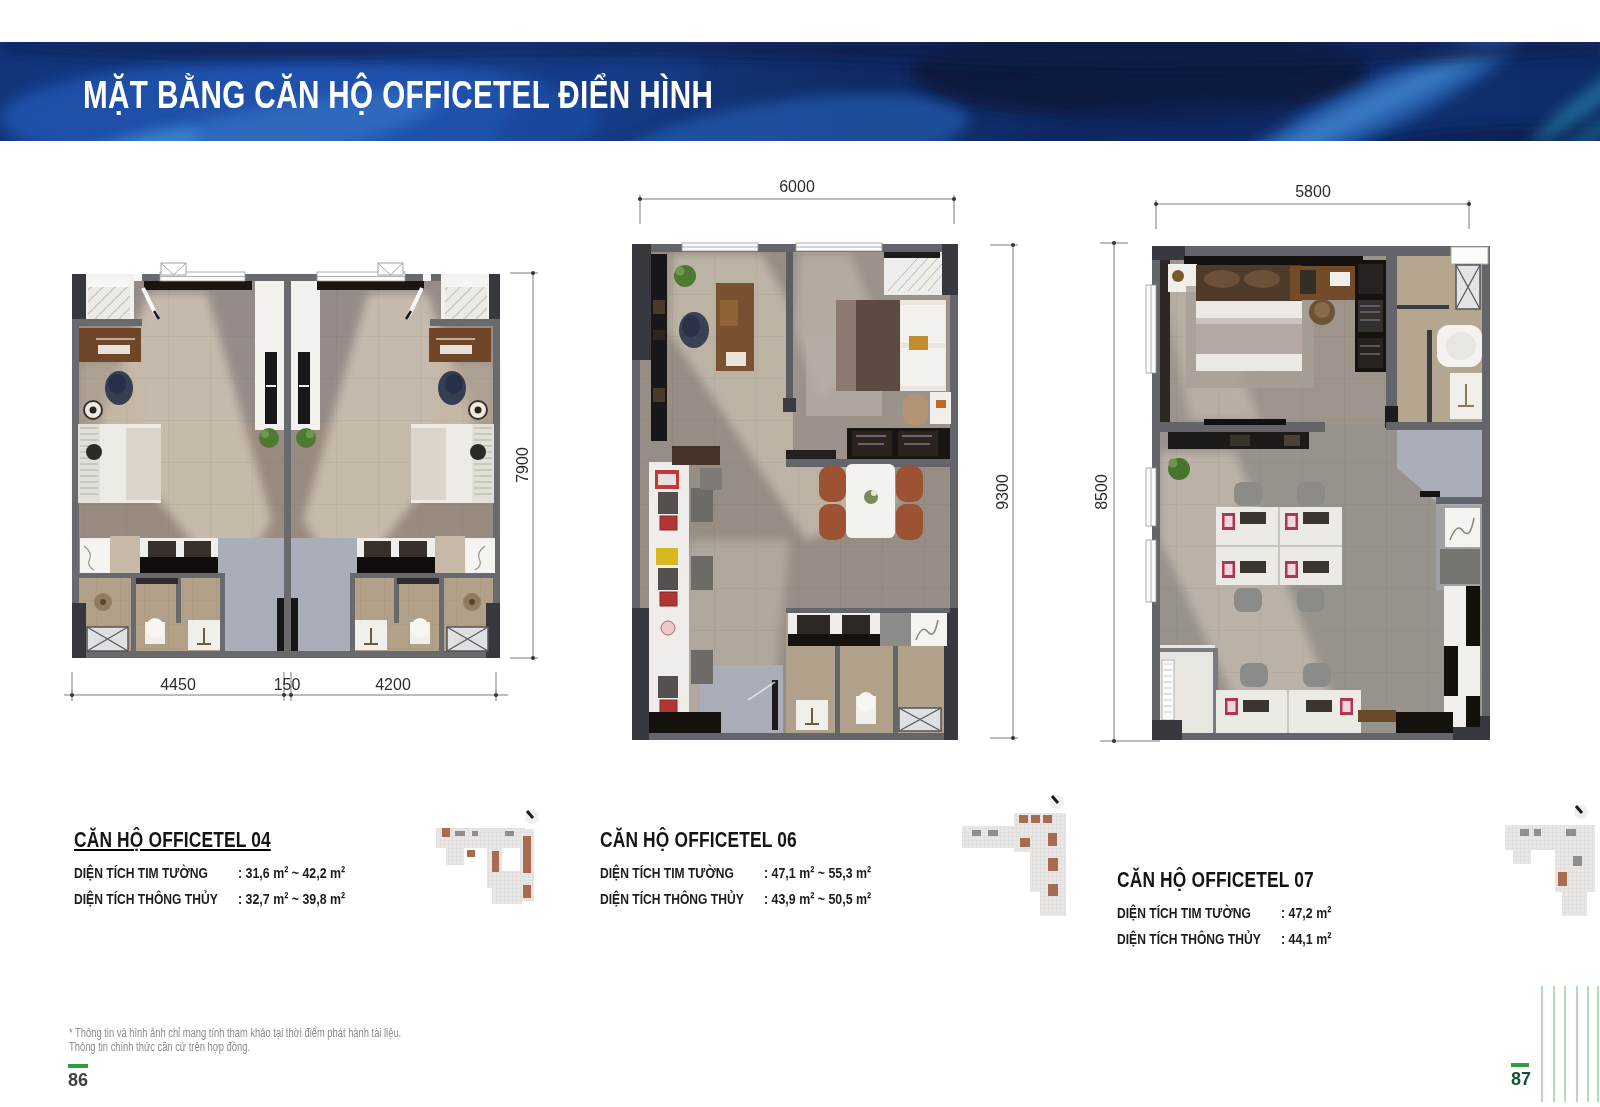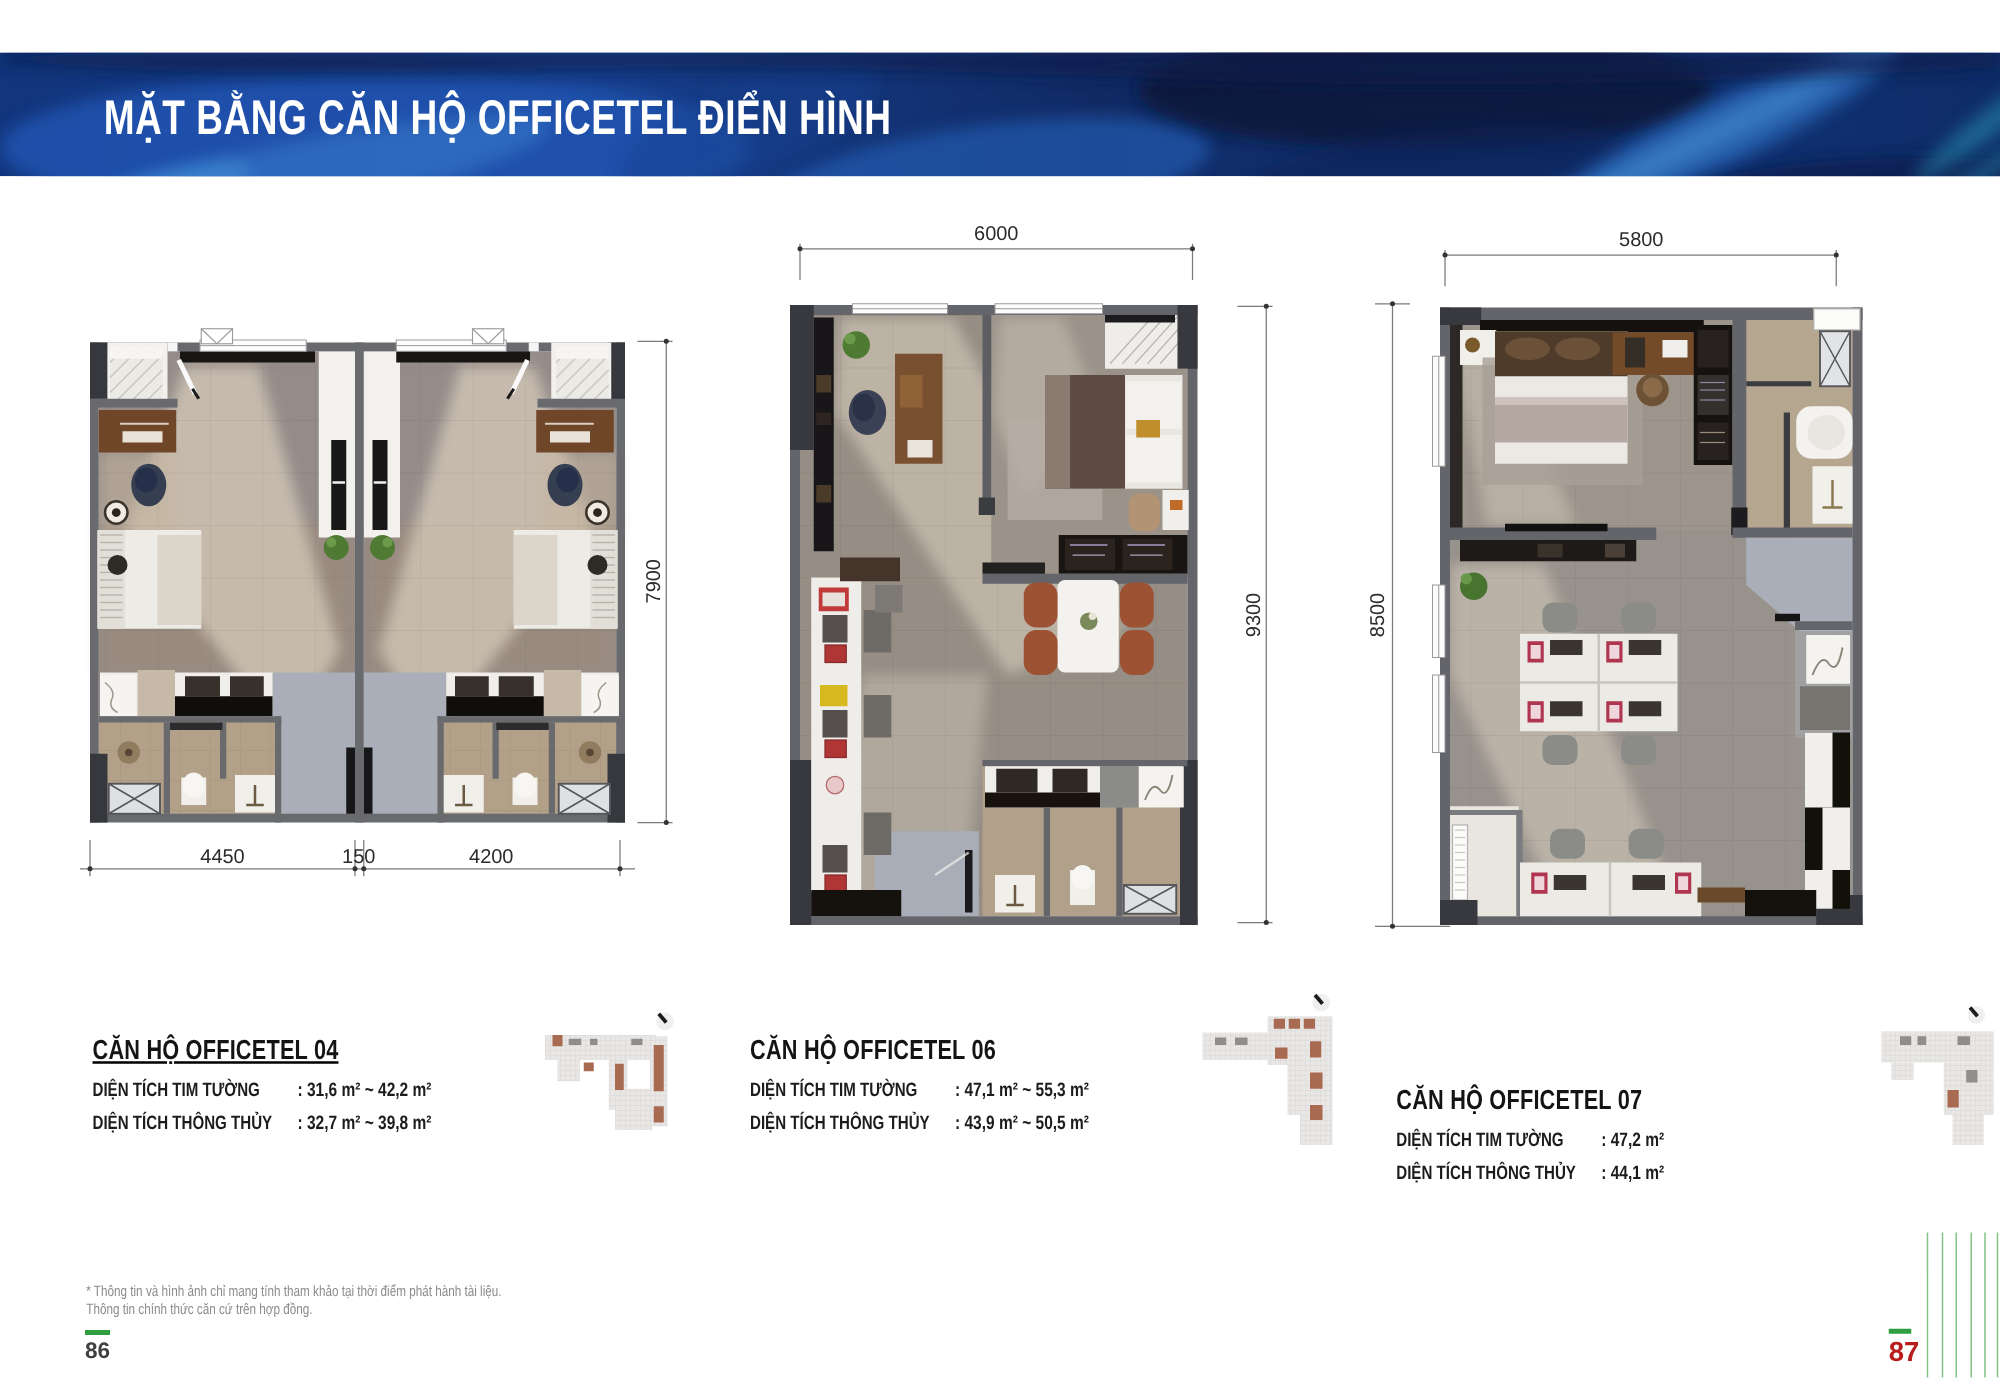--- a/index.html
+++ b/index.html
@@ -803,21 +803,21 @@
     <div style="position:relative;height:26px;"><span style="display:inline-block;transform:scaleX(0.78);transform-origin:left center;white-space:nowrap;">DIỆN TÍCH THÔNG THỦY</span><span style="position:absolute;left:164px;white-space:nowrap;display:inline-block;transform:scaleX(0.8);transform-origin:left center;">: 44,1 m²</span></div>
   </div>
 </div>
 
 <div class="abs" style="left:69px;top:1026px;font-size:12px;color:#8b8b8b;line-height:14px;transform:scaleX(0.78);transform-origin:left top;white-space:nowrap;">* Thông tin và hình ảnh chỉ mang tính tham khảo tại thời điểm phát hành tài liệu.<br>Thông tin chính thức căn cứ trên hợp đồng.</div>
 
 <div class="abs" style="left:68px;top:1064px;width:20px;height:4px;background:#2f9e3f;"></div>
 <div class="abs" style="left:68px;top:1070px;font-size:18px;font-weight:bold;color:#404040;">86</div>
 
 <div class="abs" style="left:1511px;top:1063px;width:18px;height:4px;background:#2f9e3f;"></div>
-<div class="abs" style="left:1511px;top:1069px;font-size:22px;font-weight:bold;color:#b91c1c;">87</div>
+<div class="abs" style="left:1511px;top:1069px;font-size:18px;font-weight:bold;color:#14532d;">87</div>
 
 <svg class="abs" style="left:1535px;top:984px;" width="65" height="120" viewBox="0 0 65 120">
   <g stroke="#6db870" stroke-width="1.2" opacity="0.85">
     <line x1="7" y1="2" x2="7" y2="118"></line>
     <line x1="19" y1="2" x2="19" y2="118"></line>
     <line x1="30" y1="2" x2="30" y2="118"></line>
     <line x1="42" y1="2" x2="42" y2="118"></line>
     <line x1="53" y1="2" x2="53" y2="118"></line>
     <line x1="63" y1="2" x2="63" y2="118"></line>
   </g>

